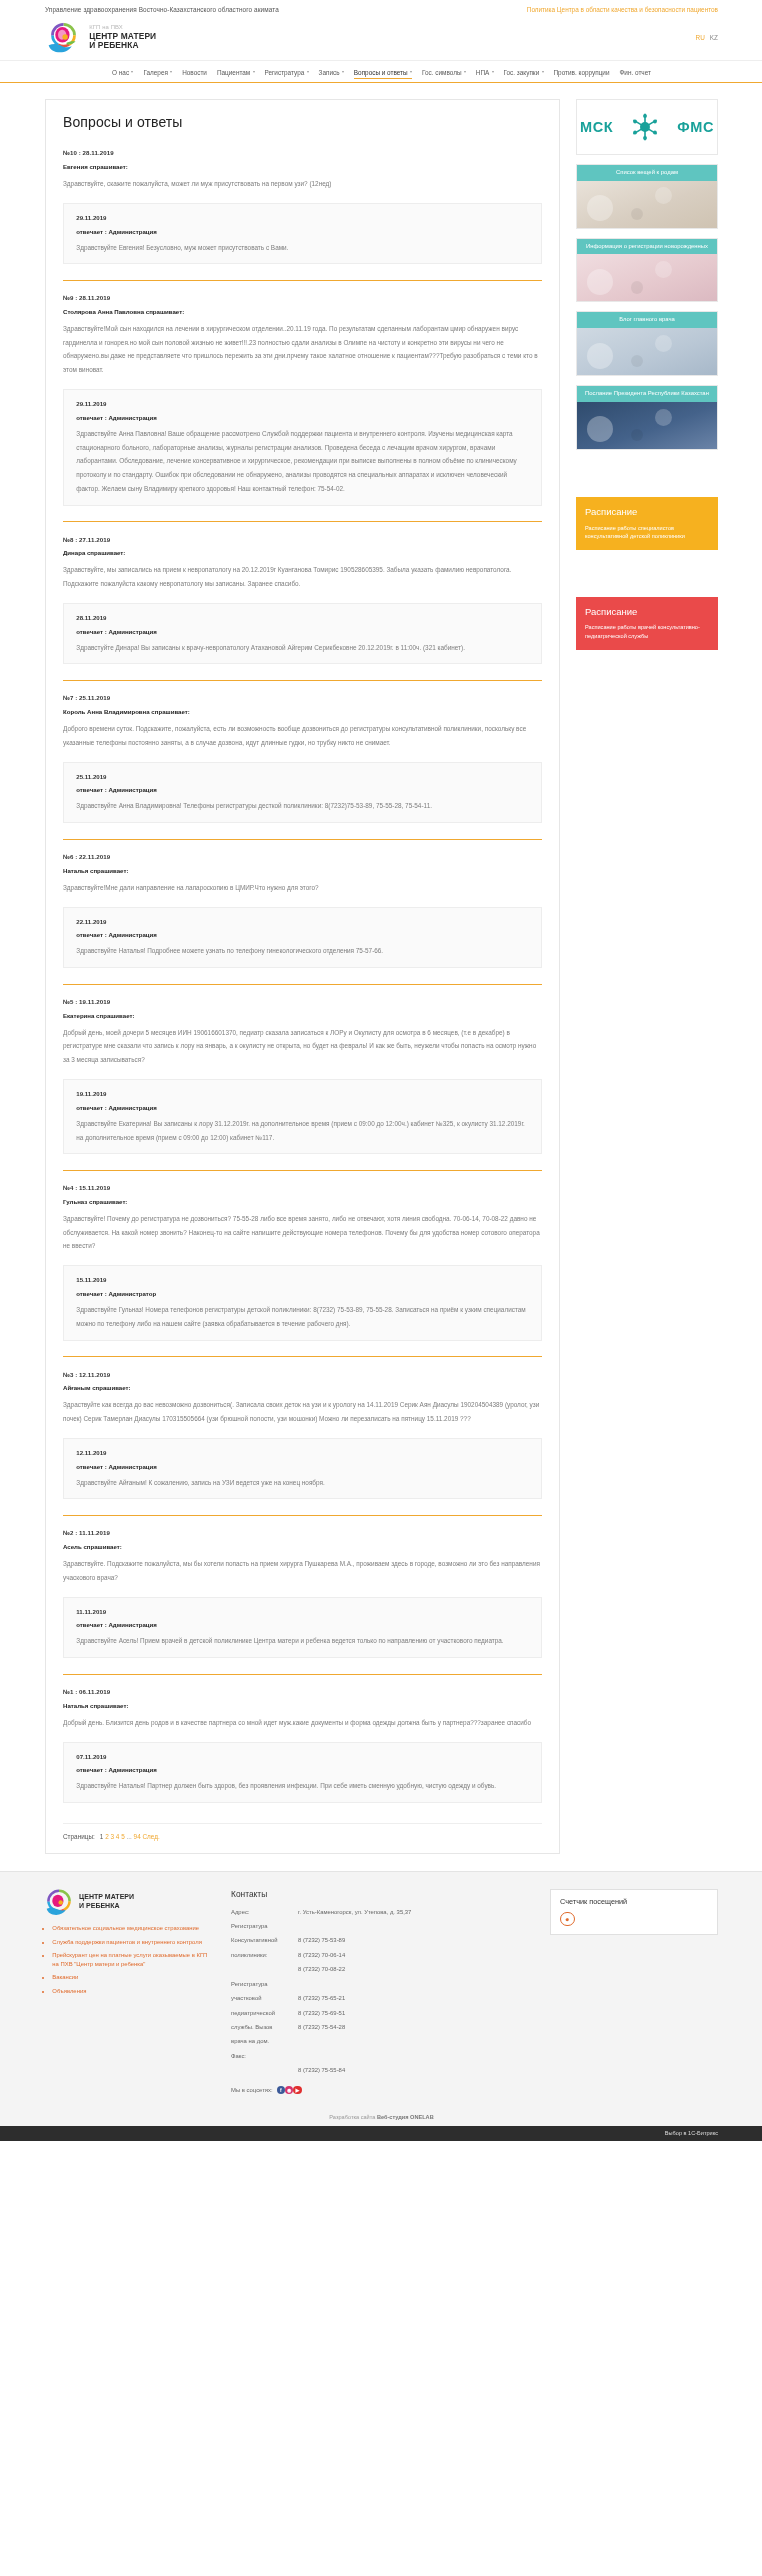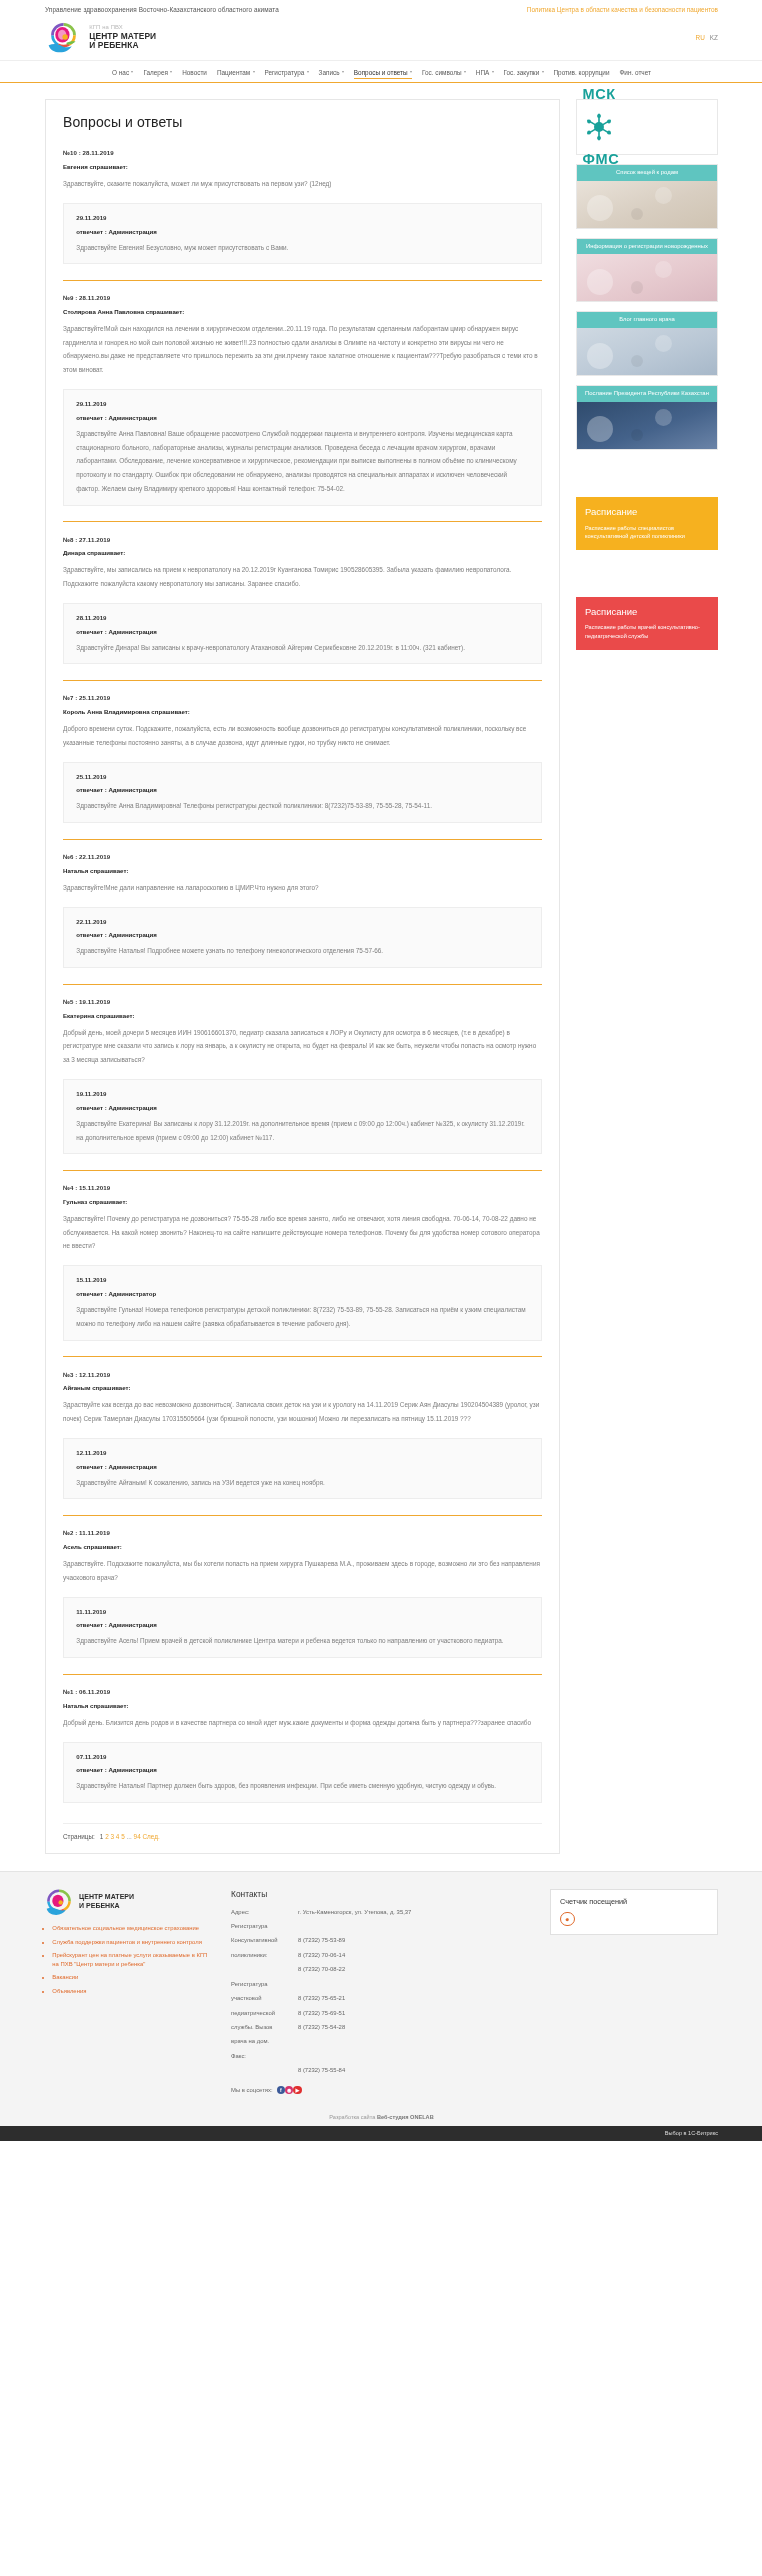--- a/index.html
+++ b/index.html
@@ -106,23 +106,22 @@
     display:flex; align-items:center; gap:5px; font-size:6.4px; color:#777;
   }
   .pager .label { color:#555; }
   .pager a { color:#f0a830; }
   .pager .cur { color:#555; }
   .pager .dots { color:#999; }
 
   
   .w { margin-bottom:9px; border:0.6px solid #e8e8e8; background:#fff; }
   .w-logo {
-    height:54px; display:flex; align-items:flex-start; justify-content:center; gap:9px;
+    height:54px; display:flex; align-items:center; justify-content:center; gap:16px;
     padding:4.5px 5.6px;
-    flex-direction:column;
   }
   .msk-txt {
     font-size:14.5px; font-weight:bold; color:#19a19a; line-height:1.0;
     letter-spacing:0.6px; text-align:center;
   }
   .msk-snow { width:32px; height:32px; position:relative; }
 
   .w-card { position:relative; }
   .w-card .cap {
     background:#5fc5c0; color:#fff; font-size:5.9px; text-align:center;

